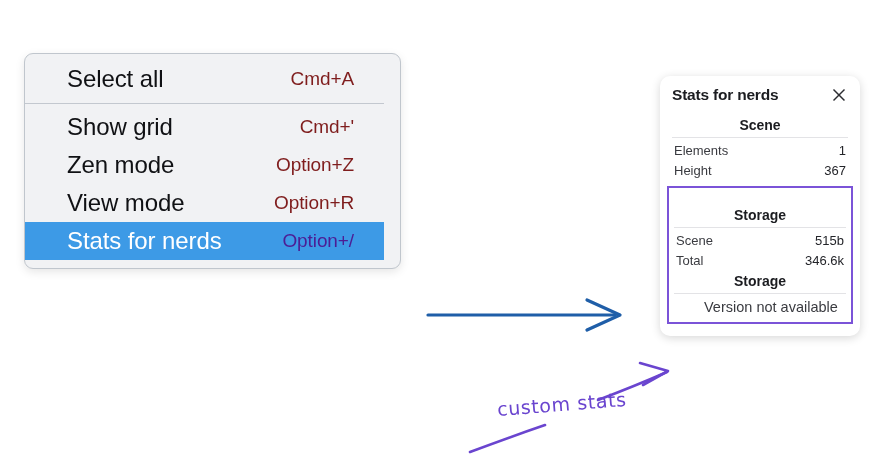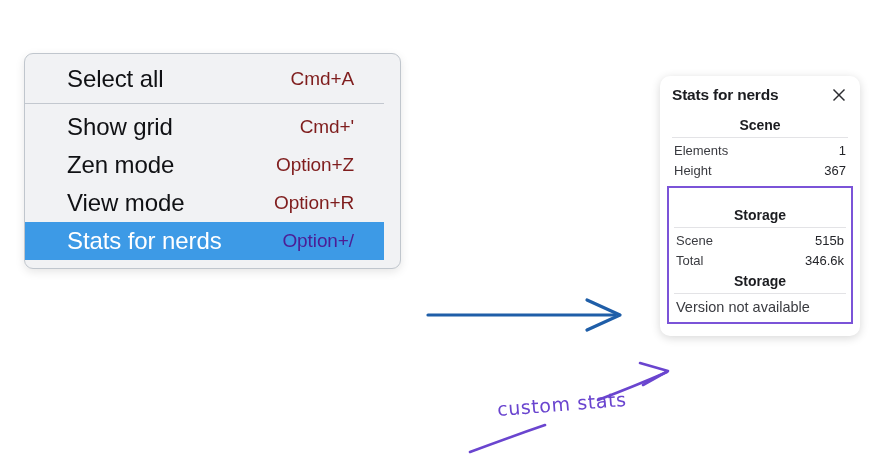--- a/index.html
+++ b/index.html
@@ -109,20 +109,21 @@
     justify-content: space-between;
     padding: 2.5px 2px;
     font-size: 13px;
     color: #3a3b40;
   }
   .sp-row .sp-val { color: #24252a; }
   .sp-note {
     font-size: 14.5px;
     color: #3a3b40;
     padding: 3px 2px;
+    margin-left: 28px;
   }
 
   
   #custom-stats-box {
     border: 2px solid #7b53d8;
     margin: 6px -5px 0 -5px;
     padding: 16px 5px 4px 5px;
     box-sizing: border-box;
   }
 

